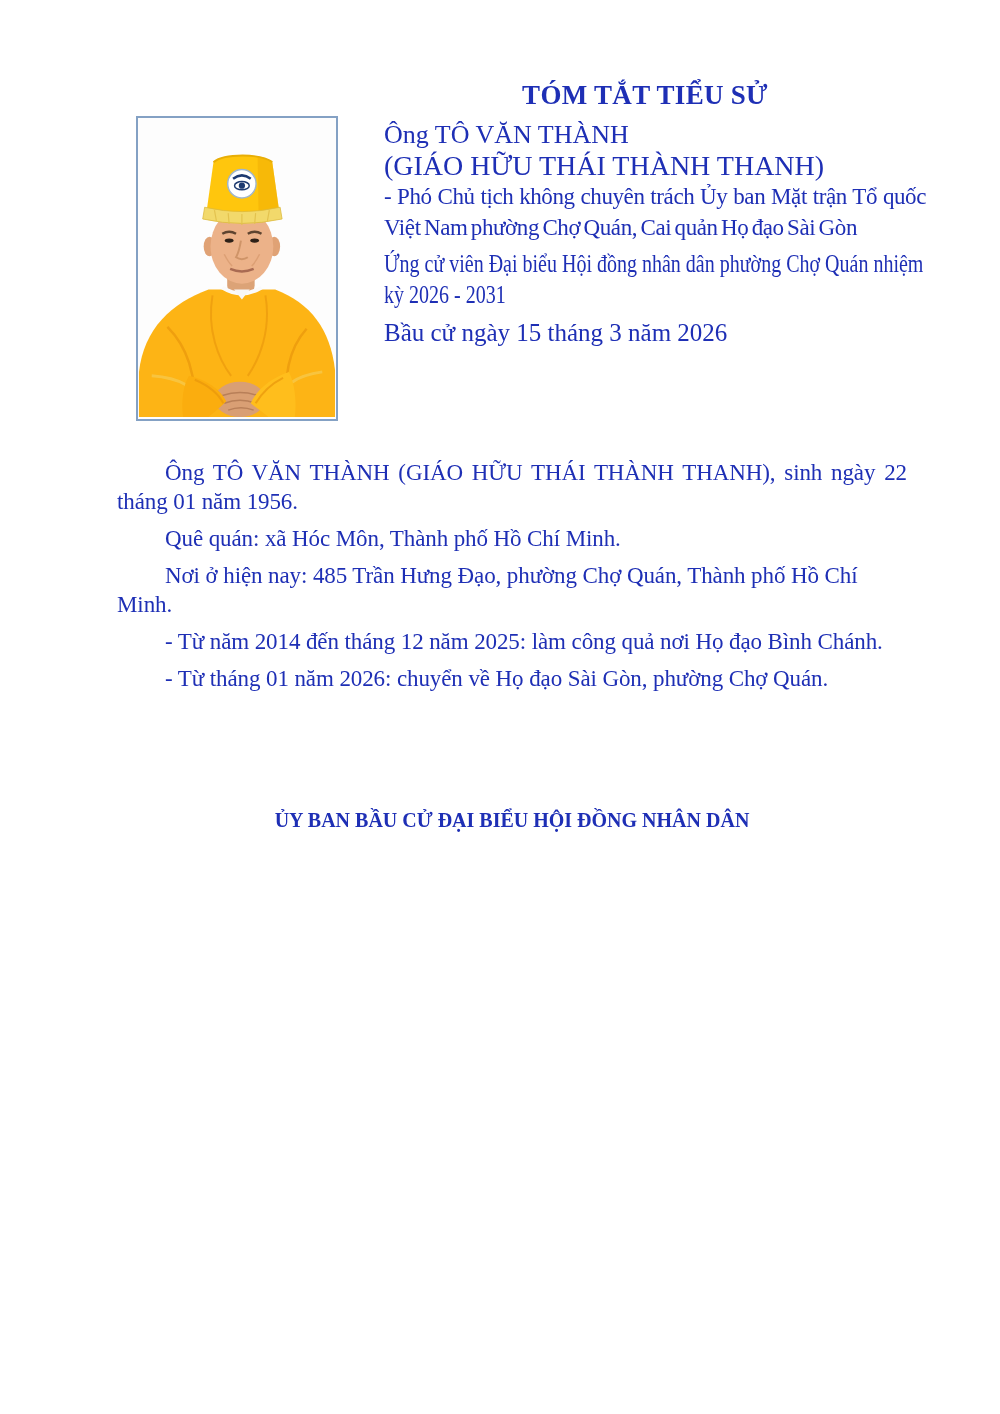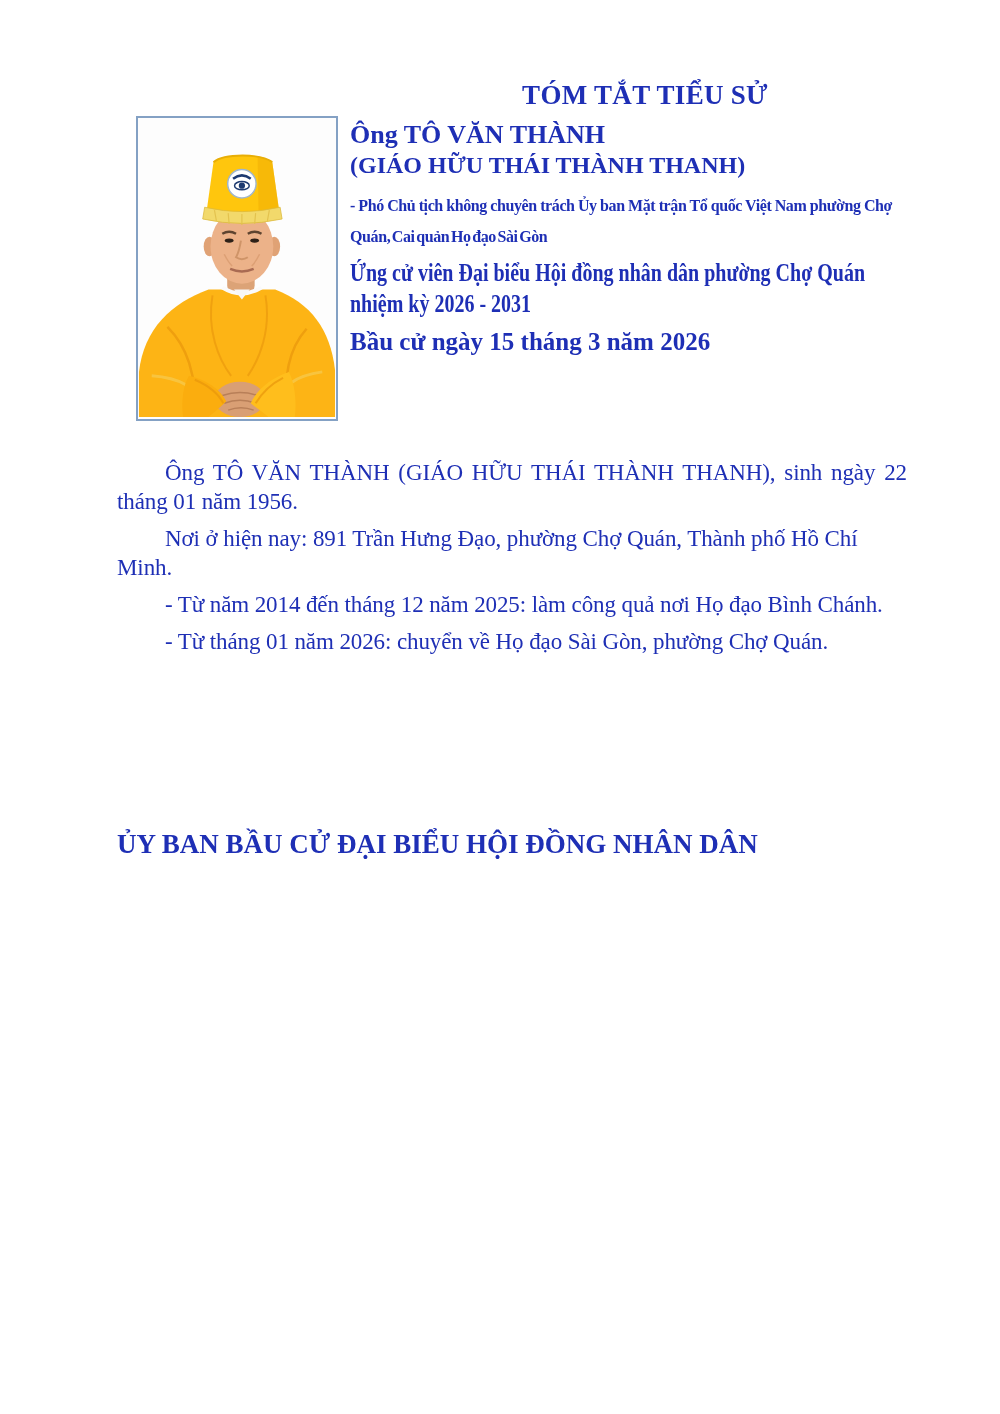--- a/index.html
+++ b/index.html
@@ -29,52 +29,53 @@
     top: 116px;
     width: 202px;
     height: 305px;
     border: 2px solid #84a1c4;
     box-sizing: border-box;
     background: #fdfdfd;
   }
   .photo-frame svg { display:block; width:100%; height:100%; }
   .info {
     position: absolute;
-    left: 350px;
+    left: 384px;
     top: 119px;
     width: 542px;
-    font-weight: bold;
+    font-weight: normal;
     font-size: 25px;
     line-height: 31px;
   }
   .info .name-line { font-size: 26px; }
-  .info .rel-line  { font-size: 24px; margin-bottom: 9px; }
-  .info .position  { text-align: justify; font-size: 16px; letter-spacing: -0.4px; word-spacing: -2px; margin-bottom: 5px; }
+  .info .rel-line  { font-size: 28px; }
+  .info .position  { text-align: justify; font-size: 23px; letter-spacing: -0.4px; word-spacing: -2px; margin-bottom: 5px; }
   .info .candidacy { width: 678px; transform: scaleX(0.8); transform-origin: 0 0; margin-bottom: 7px; }
   .info .edate     { margin-bottom: 21px; }
   .bio {
     position: absolute;
     left: 117px;
     top: 458px;
     width: 790px;
     font-size: 23px;
     line-height: 29px;
     letter-spacing: -0.1px;
   }
   .bio p { margin: 0 0 8px 0; text-indent: 48px; }
   .bio .just { text-align: justify; }
   .bio .bold { font-weight: normal; }
   .bio .tight { word-spacing: -1.5px; }
   .footer {
     position: absolute;
     left: 117px;
-    top: 826px;
+    top: 802px;
     width: 790px;
+    text-align: center;
     font-weight: bold;
-    font-size: 27px;
+    font-size: 20px;
     line-height: 37px;
   }
 </style>
 </head>
 <body>
 
 <div class="page">
 
   <h1 class="title">TÓM TẮT TIỂU SỬ</h1>
 
@@ -142,21 +143,22 @@
   <div class="info">
     <div class="name-line">Ông TÔ VĂN THÀNH</div>
     <div class="rel-line">(GIÁO HỮU THÁI THÀNH THANH)</div>
     <div class="position">- Phó Chủ tịch không chuyên trách Ủy ban Mặt trận Tổ quốc Việt Nam phường Chợ Quán, Cai quản Họ đạo Sài Gòn</div>
     <div class="candidacy">Ứng cử viên Đại biểu Hội đồng nhân dân phường Chợ Quán nhiệm kỳ 2026 - 2031</div>
     <div class="edate">Bầu cử ngày 15 tháng 3 năm 2026</div>
   </div>
 
   <div class="bio">
     <p class="just"><span class="bold">Ông TÔ VĂN THÀNH (GIÁO HỮU THÁI THÀNH THANH)</span><span>, sinh ngày 22 tháng 01 năm 1956.</span></p>
-    <p>Nơi ở hiện nay: 891 Trần Hưng Đạo, phường Chợ Quán, Thành phố Hồ Chí Minh.</p>
+    <p>Quê quán: xã Hóc Môn, Thành phố Hồ Chí Minh.</p>
+    <p>Nơi ở hiện nay: 485 Trần Hưng Đạo, phường Chợ Quán, Thành phố Hồ Chí Minh.</p>
     <p>- Từ năm 2014 đến tháng 12 năm 2025: làm công quả nơi Họ đạo Bình Chánh.</p>
     <p>- Từ tháng 01 năm 2026: chuyển về Họ đạo Sài Gòn, phường Chợ Quán.</p>
   </div>
 
   <div class="footer">
     <div>ỦY BAN BẦU CỬ ĐẠI BIỂU HỘI ĐỒNG NHÂN DÂN</div>
   </div>
 
 </div>
 

